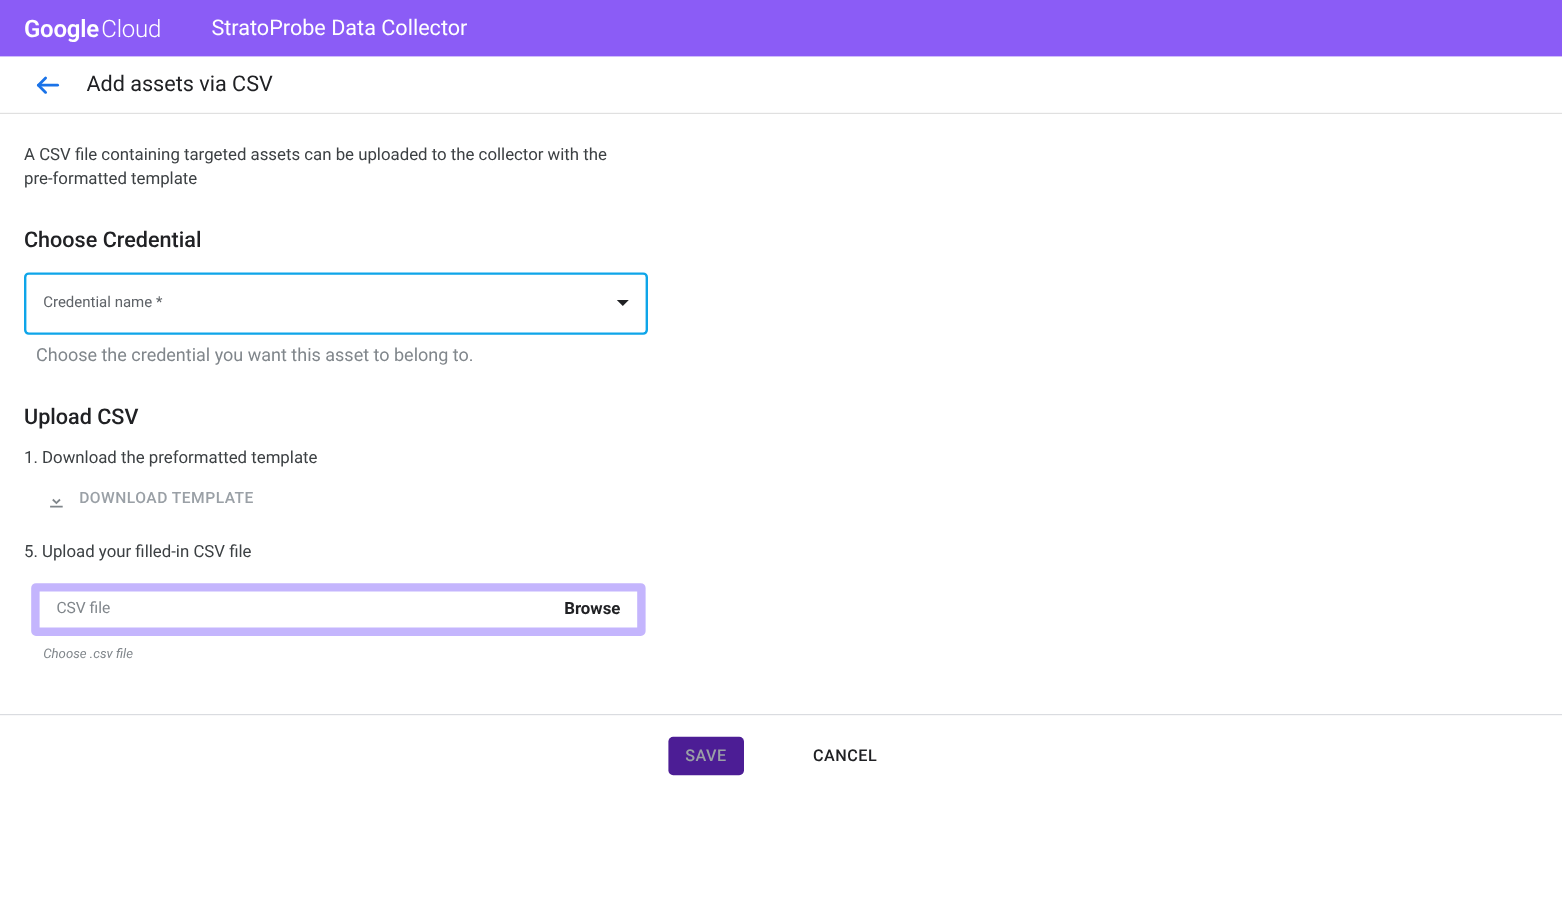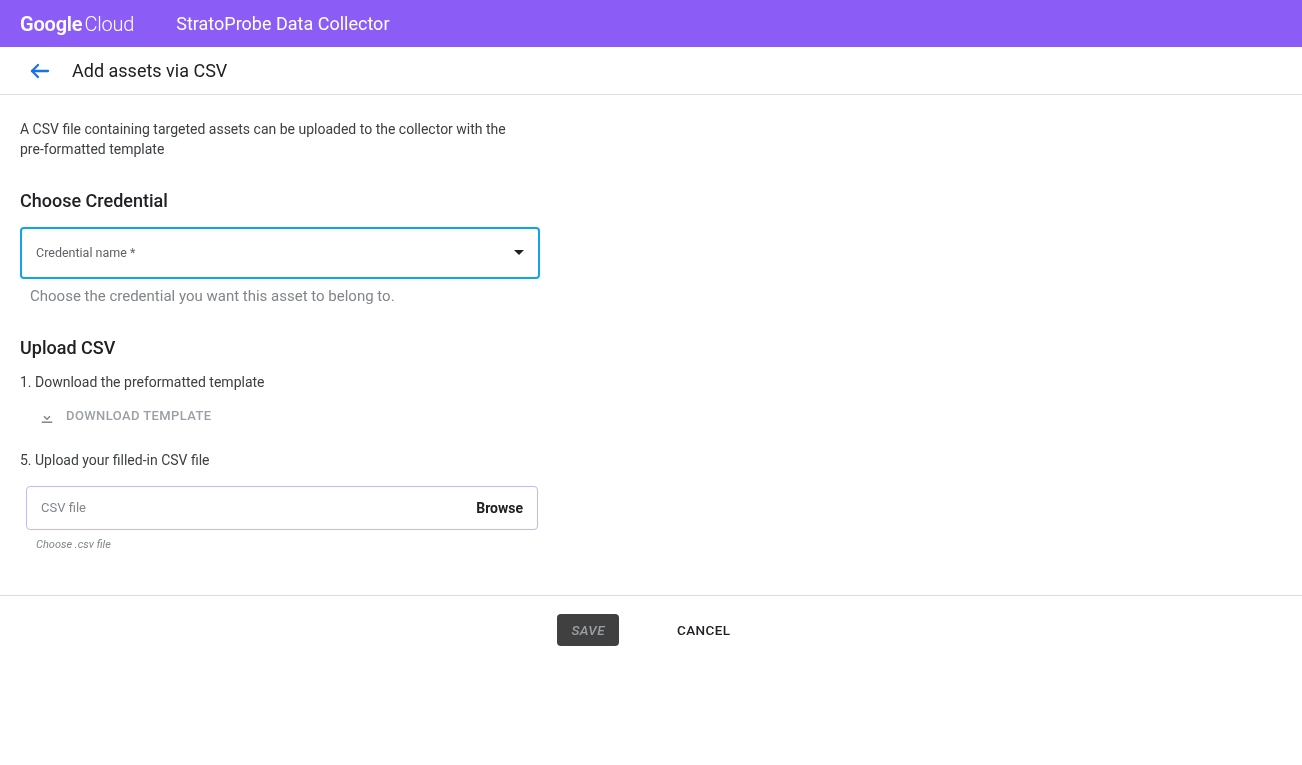--- a/index.html
+++ b/index.html
@@ -115,21 +115,21 @@
     font-weight: 500;
     letter-spacing: 0.4px;
     cursor: pointer;
     margin: 0 0 26px 18px;
     user-select: none;
   }
   .download-btn svg { width: 18px; height: 18px; fill: #80868b; }
 
   
   .file-field {
-    border: 1px solid #c4b5fd;
+    border: 7px solid #c4b5fd;
     border-radius: 4px;
     height: 44px;
     width: 512px;
     display: flex;
     align-items: center;
     padding: 0 14px;
     margin-left: 6px;
     justify-content: center;
   }
   .file-field .ph {
@@ -166,24 +166,23 @@
     letter-spacing: 0.4px;
     height: 32px;
     padding: 0 14px;
     display: inline-flex;
     align-items: center;
     border-radius: 4px;
     cursor: pointer;
     user-select: none;
   }
   .btn-save {
-    background: #404040;
+    background: #4c1d95;
     color: #9aa0a6;
     cursor: default;
-    font-style: italic;
   }
   .btn-cancel {
     color: #202124;
     background: transparent;
   }
 </style>
 </head>
 <body>
 
 <div class="banner">

